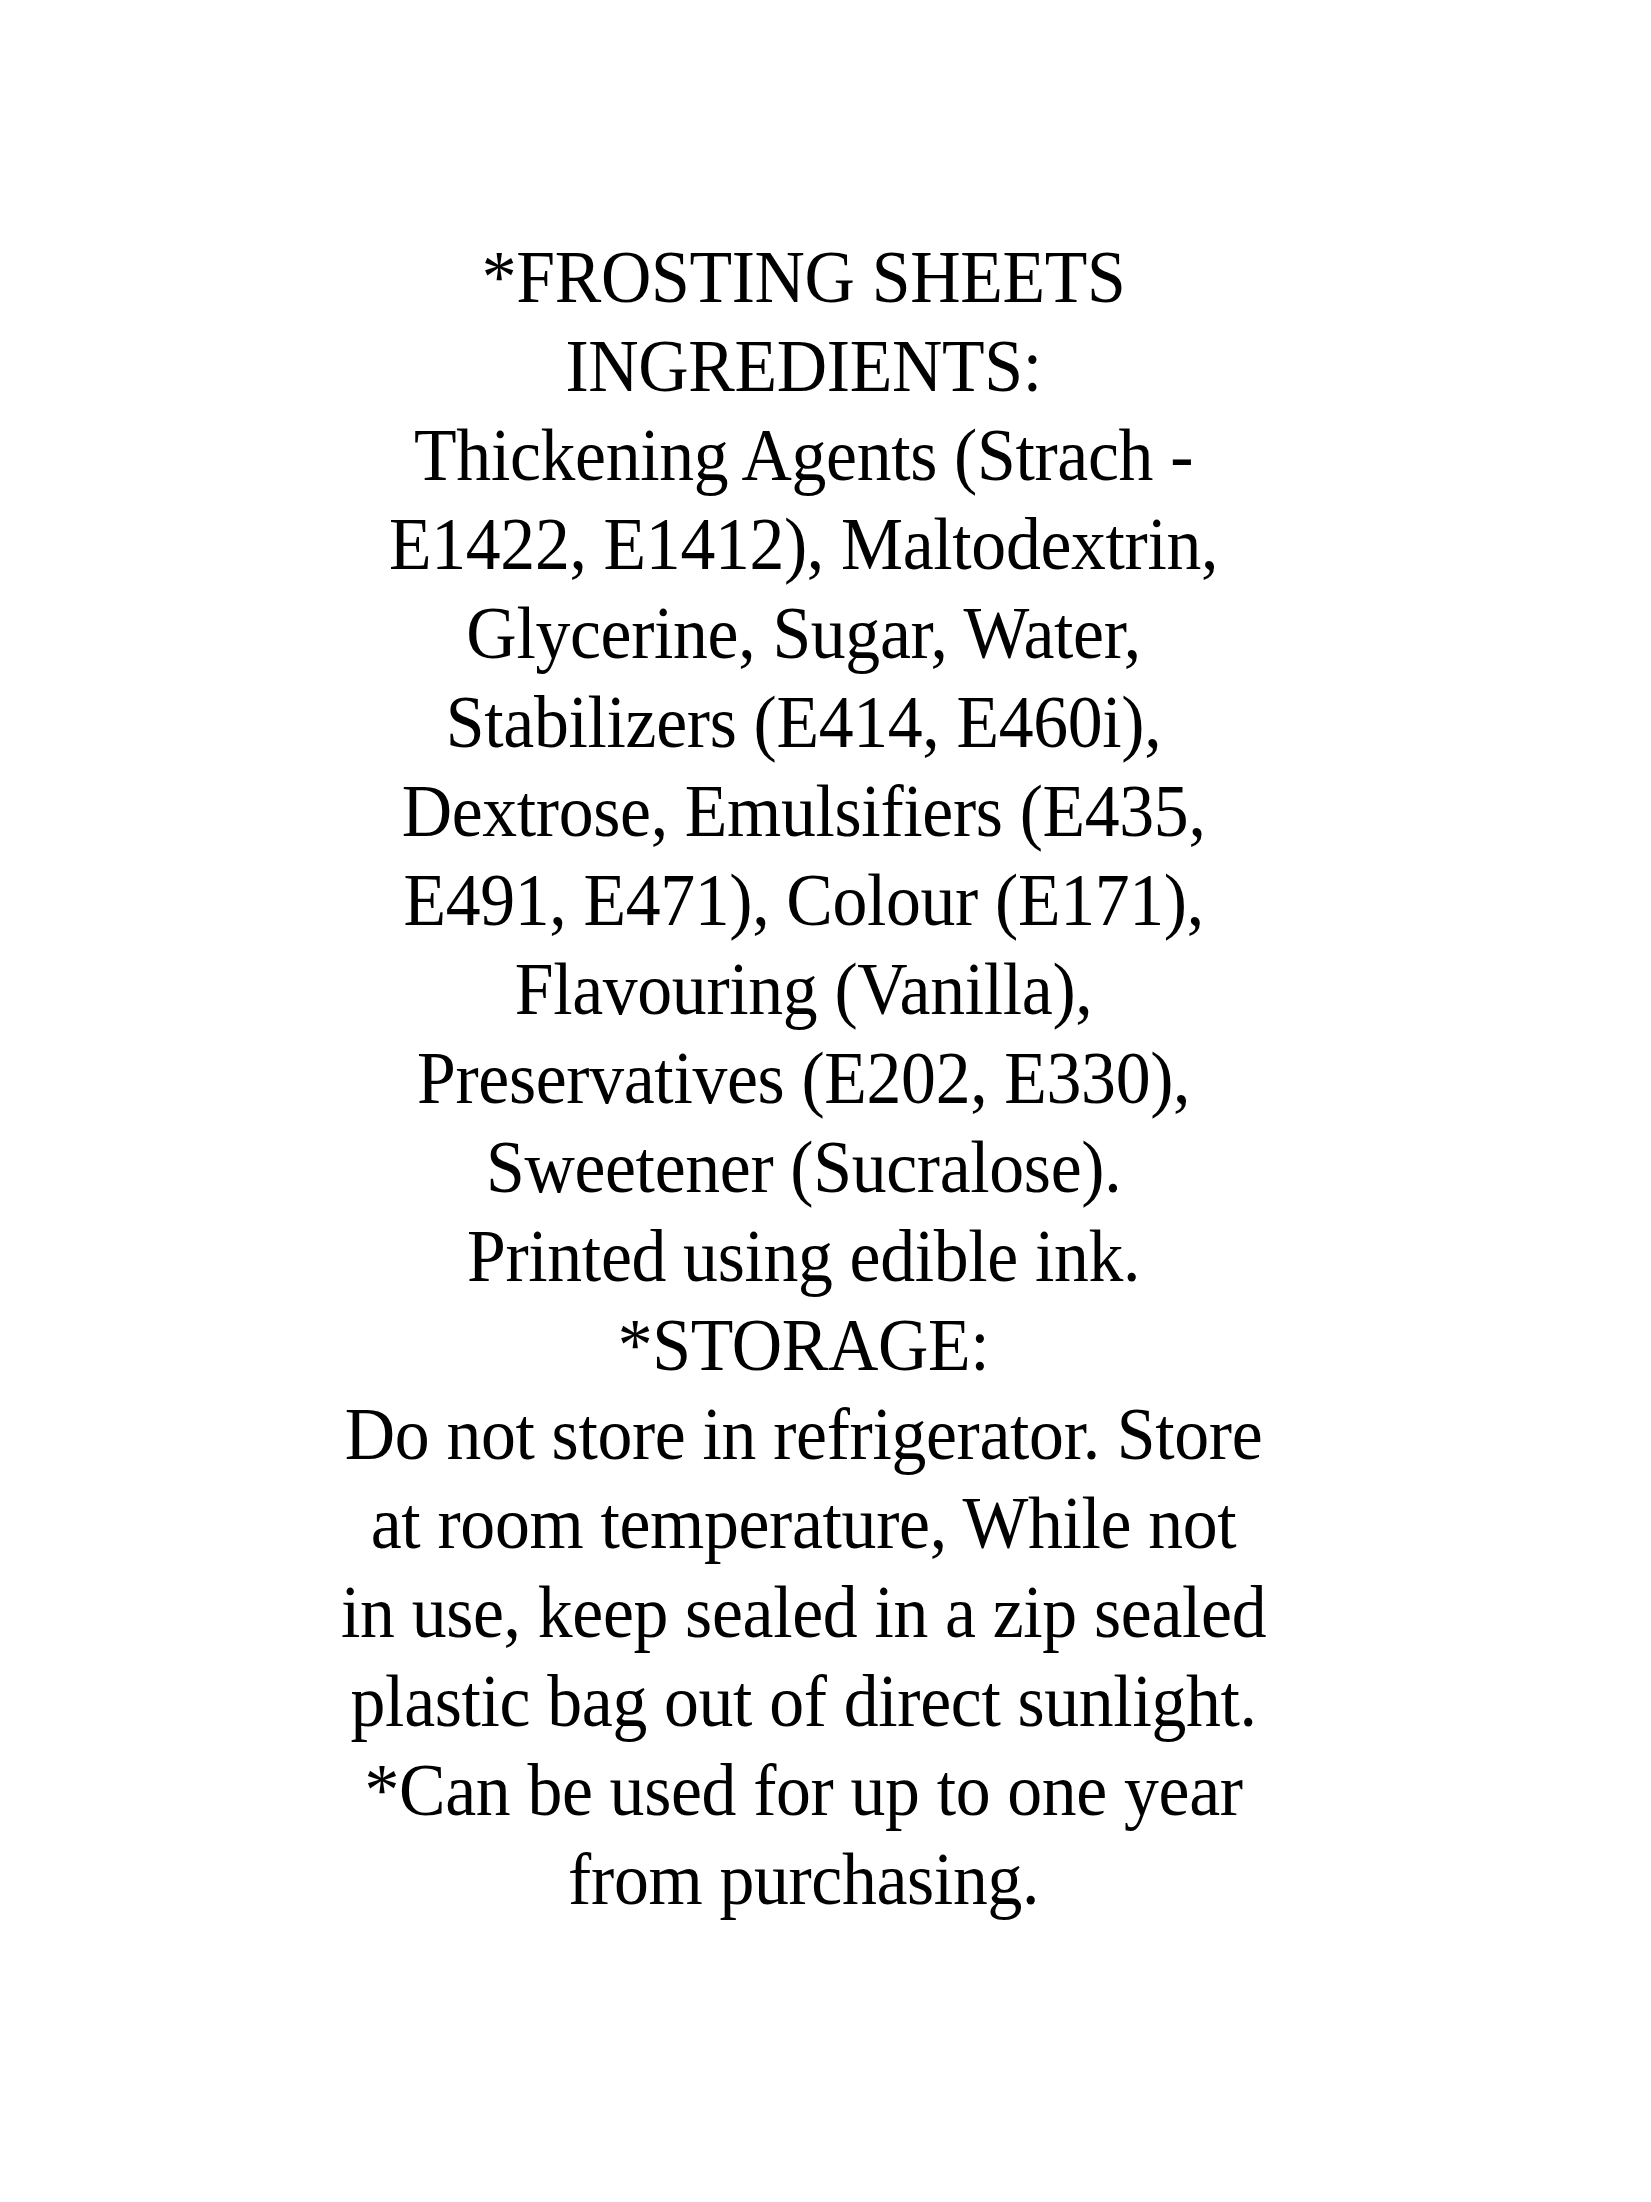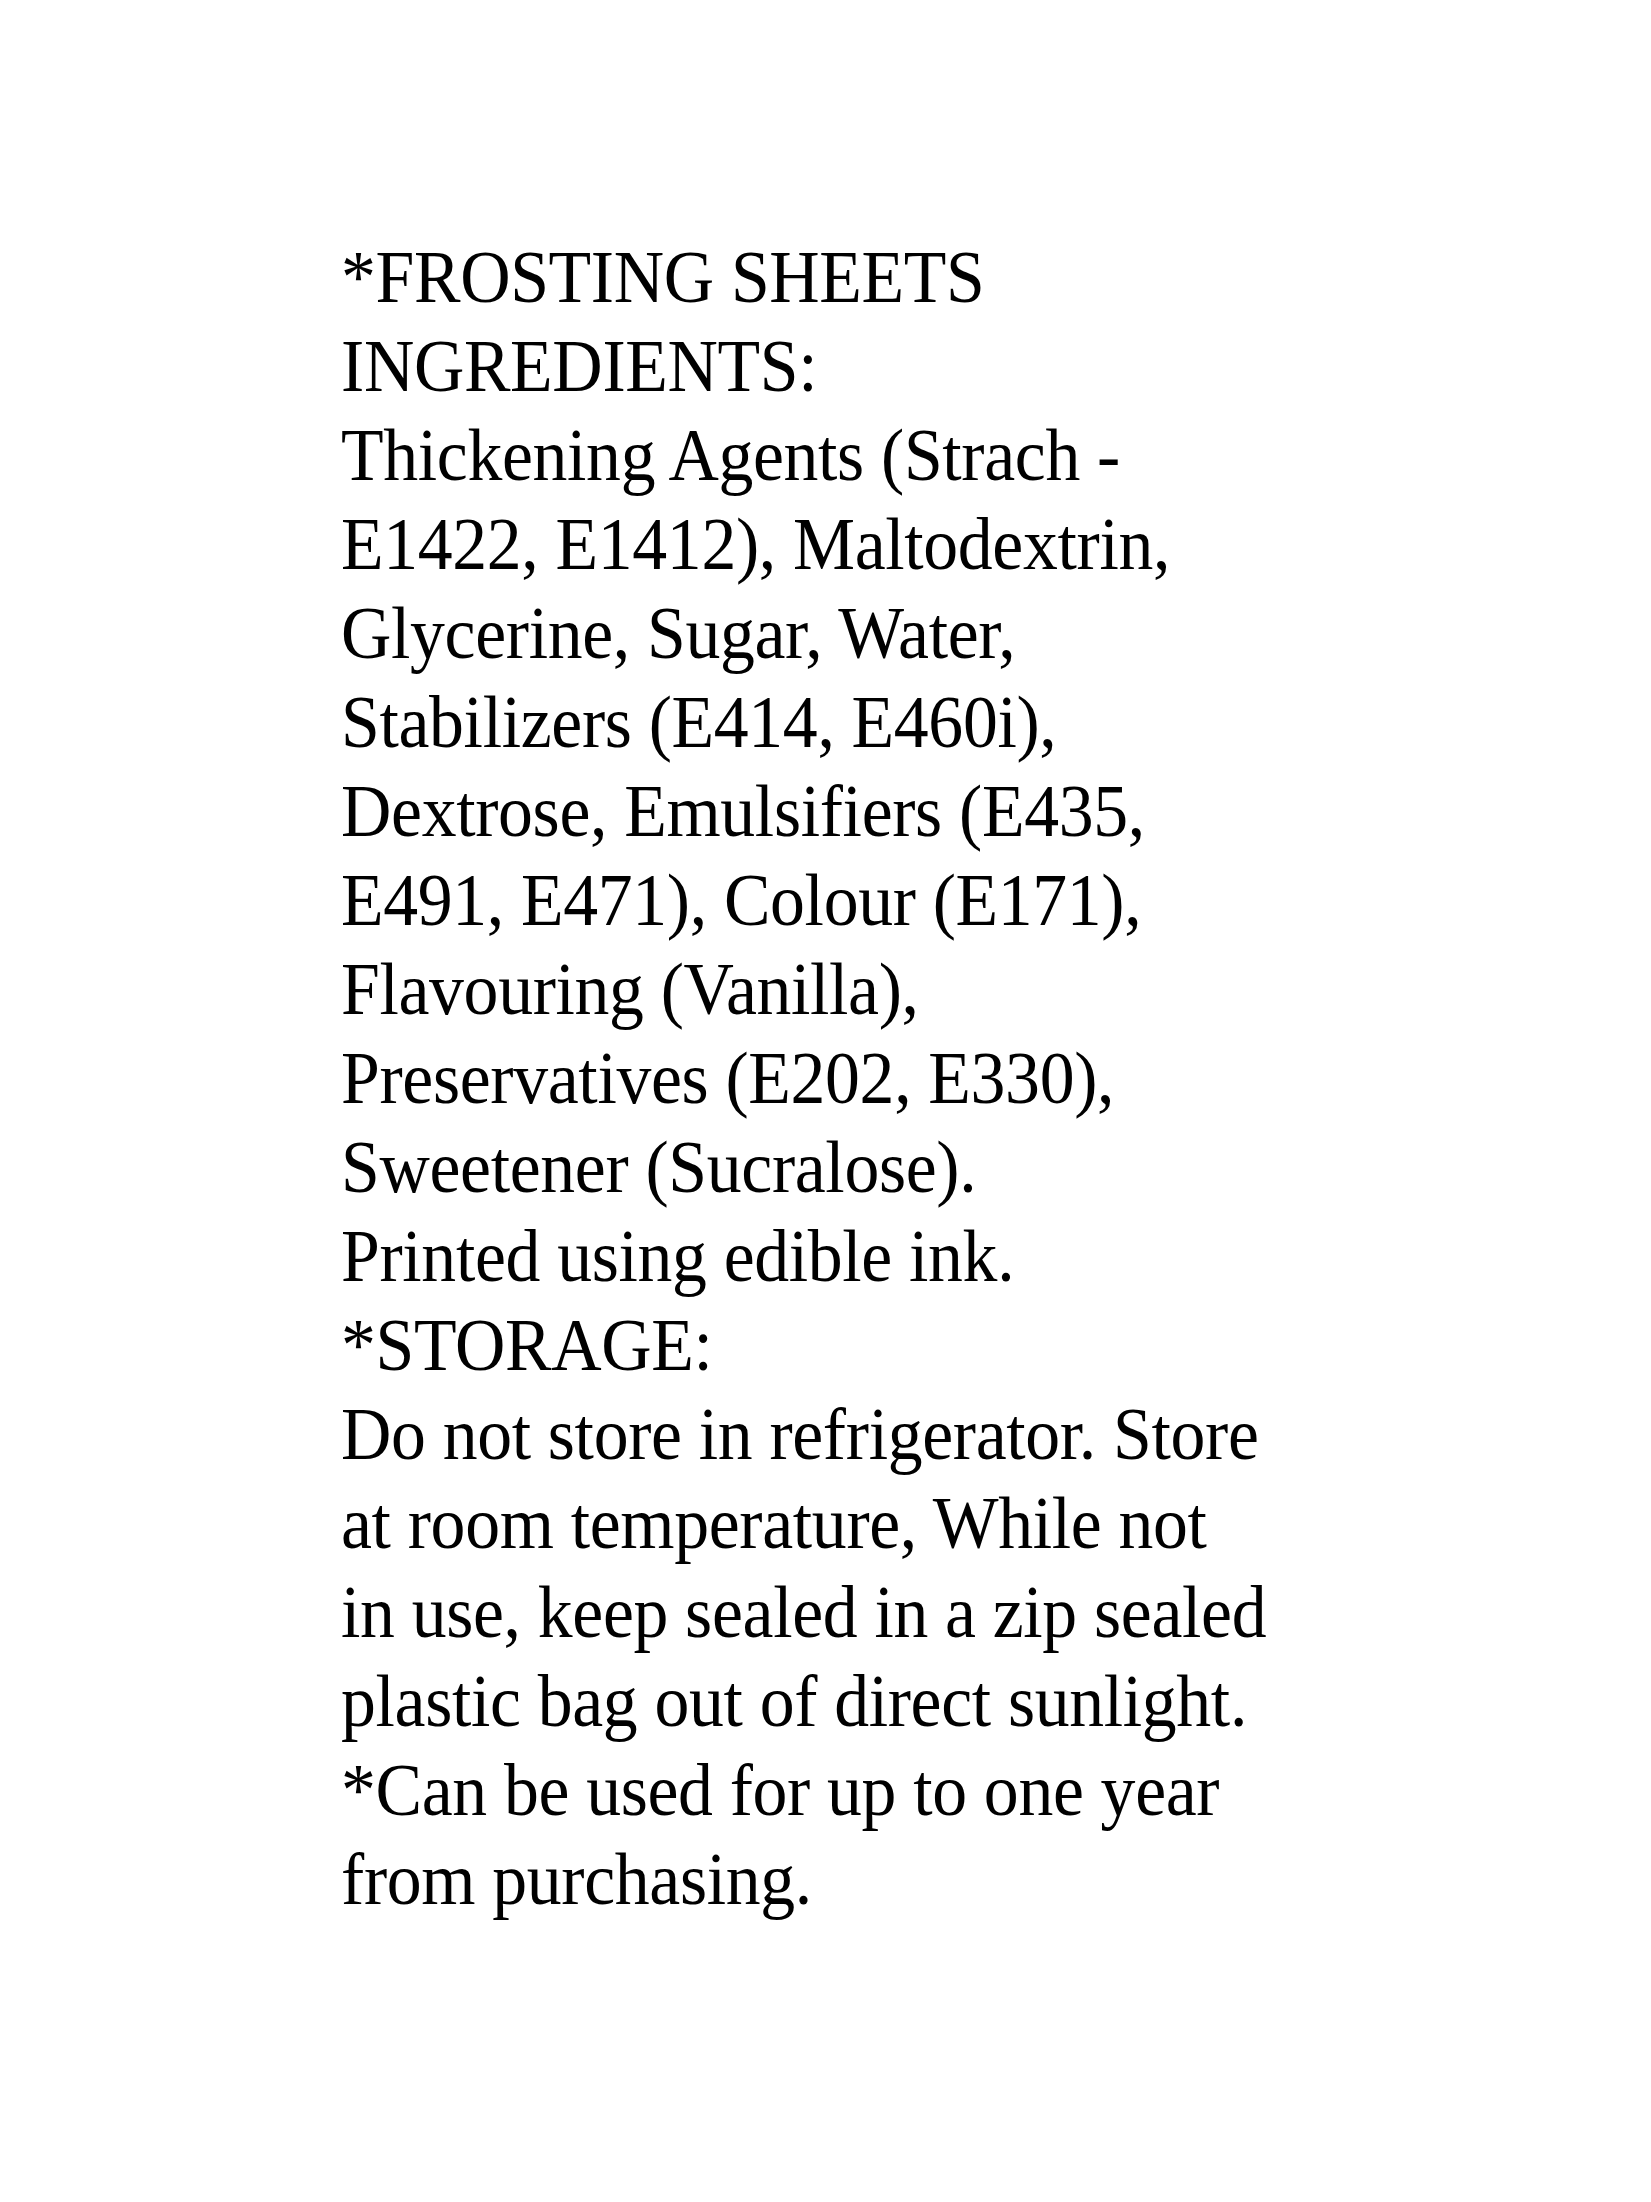--- a/index.html
+++ b/index.html
@@ -13,20 +13,21 @@
     position: relative;
     overflow: hidden;
   }
   .page {
     position: absolute;
     left: 0;
     top: 0;
     width: 1652px;
     height: 1798px;
     background: #ffffff;
+    text-align: center;
   }
   .textblock {
     position: absolute;
     left: 341px;
     top: 232px;
     font-family: "Liberation Serif", "DejaVu Serif", serif;
     font-size: 75px;
     line-height: 89px;
     color: #000000;
     white-space: nowrap;

